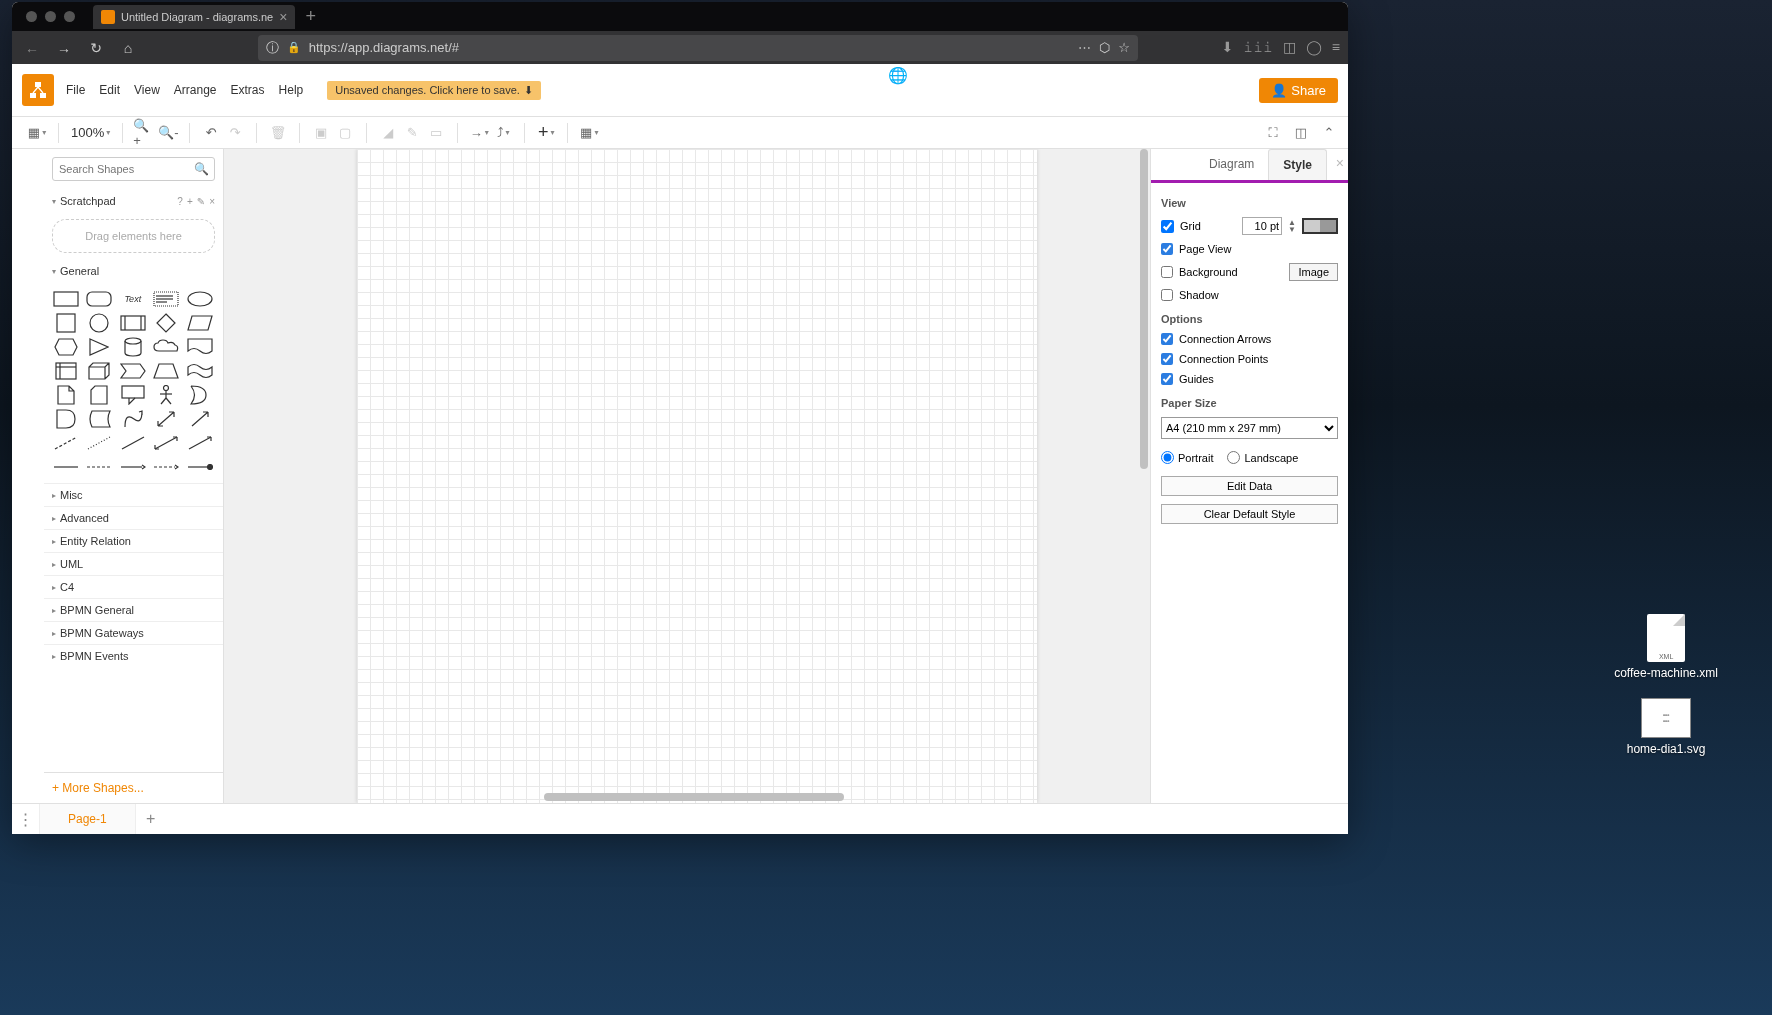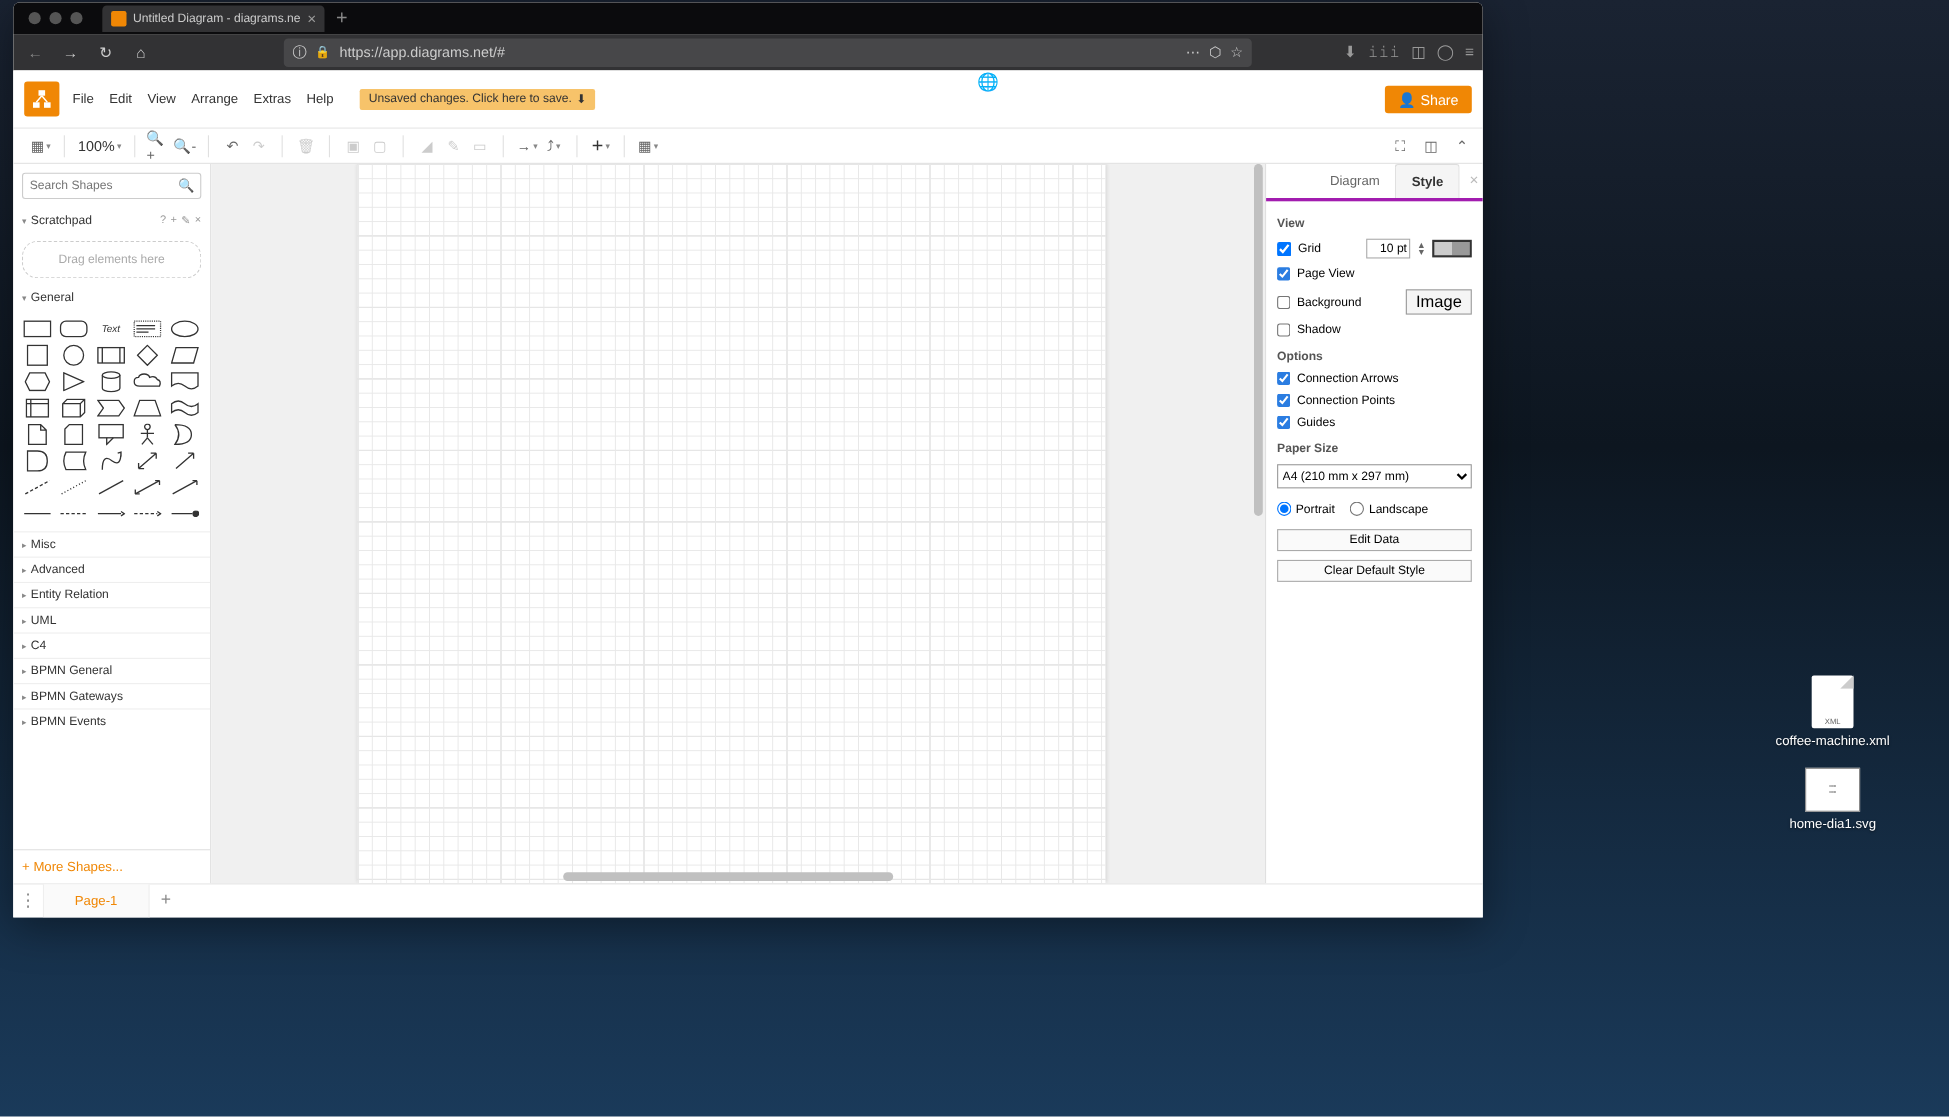--- a/index.html
+++ b/index.html
@@ -55,21 +55,21 @@
 .tb-btn.disabled { color:#ccc; }
 .zoom-display { font-size:13px; color:#333; padding:0 2px; }
 .tb-dropdown { display:flex; align-items:center; }
 .tb-dropdown::after { content:'▾'; font-size:8px; color:#888; margin-left:2px; }
 .toolbar-right { margin-left:auto; display:flex; gap:6px; }
 
 
 .main-layout { display:flex; height:calc(100% - 29px - 33px - 53px - 32px - 31px); }
 
 
-.left-sidebar { width:180px; background:#fff; border-right:1px solid #e0e0e0; overflow-y:auto; display:flex; flex-direction:column; }
+.left-sidebar { width:180px; background:#fff; border-right:1px solid #e0e0e0; overflow-y:auto; display:flex; flex-direction:column;margin-left:32px; }
 .search-shapes { margin:8px; position:relative; }
 .search-shapes input { width:100%; height:24px; border:1px solid #ccc; border-radius:3px; padding:0 24px 0 6px; font-size:11px; }
 .search-shapes .search-icon { position:absolute; right:6px; top:5px; color:#999; font-size:12px; }
 .sidebar-section { padding:4px 8px; }
 .section-header { font-size:11px; color:#333; display:flex; align-items:center; gap:4px; cursor:pointer; padding:2px 0; }
 .section-header::before { content:'▾'; font-size:8px; color:#888; }
 .section-icons { display:flex; gap:4px; margin-left:auto; font-size:10px; color:#999; }
 .scratchpad-drop { margin:6px 8px; border:1px dashed #ccc; border-radius:14px; padding:10px; text-align:center; font-size:11px; color:#aaa; }
 .shape-grid { display:grid; grid-template-columns:repeat(5,1fr); gap:4px; padding:6px 8px;font-style:italic; }
 .shape-cell { width:28px; height:20px; display:flex; align-items:center; justify-content:center; cursor:pointer; }
@@ -90,21 +90,21 @@
 .panel-tab { padding:8px 14px; font-size:12px; color:#666; cursor:pointer; }
 .panel-tab.active { background:#f5f5f5; border:1px solid #ddd; border-bottom:none; border-radius:3px 3px 0 0; font-weight:700; color:#333; }
 .panel-tab-close { position:absolute; right:4px; top:6px; color:#bbb; cursor:pointer; font-size:14px; }
 .panel-body { padding:10px; display:flex; flex-direction:column; gap:8px; }
 .panel-heading { font-weight:600; color:#555; margin-top:4px; }
 .checkbox-row { display:flex; align-items:center; gap:6px; }
 .checkbox-row input[type=checkbox] { width:12px; height:12px; accent-color:#2b7de1; }
 .grid-row { display:flex; align-items:center; gap:6px; }
 .grid-size-input { width:40px; height:18px; border:1px solid #aaa; font-size:11px; text-align:right; padding-right:2px; }
 .grid-color-swatch { width:36px; height:16px; border:2px solid #333; background:linear-gradient(90deg,#ccc 50%,#999 50%); }
-.img-btn { border:1px solid #999; padding:2px 8px; font-size:15px; background:#f5f5f5; cursor:pointer; }
+.img-btn { border:1px solid #999; padding:2px 8px; font-size:11px; background:#f5f5f5; cursor:pointer; }
 .paper-select { width:100%; height:22px; border:1px solid #999; font-size:11px; background:#fff; }
 .radio-row { display:flex; gap:14px; padding:4px 0; }
 .radio-row label { display:flex; align-items:center; gap:4px; font-size:11px; }
 .full-btn { width:100%; height:20px; border:1px solid #aaa; background:#fafafa; font-size:11px; cursor:pointer; }
 
 
 .bottom-bar { height:31px; background:#fff; border-top:1px solid #e0e0e0; display:flex; align-items:center; }
 .page-menu-btn { width:28px; height:100%; display:flex; align-items:center; justify-content:center; color:#888; cursor:pointer; border-right:1px solid #eee; }
 .page-tab { padding:0 28px; height:100%; display:flex; align-items:center; font-size:12px; color:#f08705; border-right:1px solid #eee; background:#fafafa; cursor:pointer; }
 .add-page { width:30px; display:flex; align-items:center; justify-content:center; color:#888; font-size:16px; cursor:pointer; }

